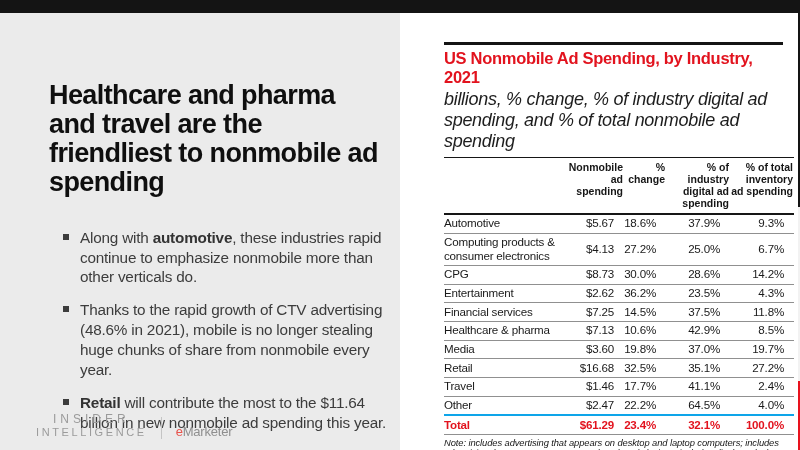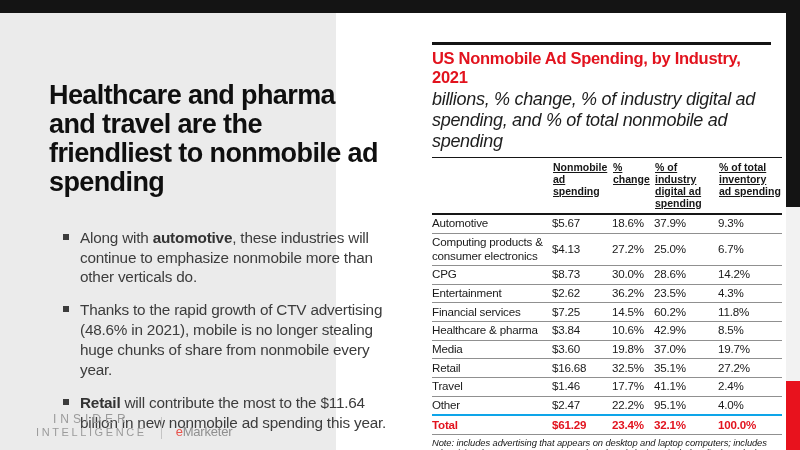--- a/index.html
+++ b/index.html
@@ -8,21 +8,21 @@
     width:800px; height:450px; position:relative; overflow:hidden;
     background:#ffffff; font-family:"Liberation Sans", sans-serif;
   }
   .top-bar { position:absolute; top:0; left:0; width:800px; height:13px; background:#141414; }
   .stripe-black { position:absolute; top:0; right:0; width:14px; height:207px; background:#141414; }
   .stripe-gray  { position:absolute; top:207px; right:0; width:14px; height:174px; background:#f2f2f2; }
   .stripe-red   { position:absolute; top:381px; right:0; width:14px; height:69px; background:#e8121d; }
 
   
   .left-panel {
-    position:absolute; top:13px; left:0; width:336px; height:437px;
+    position:absolute; top:13px; left:0; width:400px; height:437px;
     background:#ebebeb; padding:68px 18px 0 49px;
   }
   .headline {
     font-size:27px; font-weight:bold; color:#0f0f0f;
     line-height:1.08; letter-spacing:-0.6px; width:335px;
   }
   .bullets { list-style:none; margin:30px 0 0 14px; padding:0; width:330px; }
   .bullets li {
     position:relative; padding-left:17px; margin-bottom:13px;
     font-size:15.3px; line-height:1.3; color:#3c3c3c; letter-spacing:-0.2px;
@@ -36,35 +36,35 @@
   }
   .ii-logo { text-align:center; color:#9b9b9b; }
   .ii-top { font-size:12px; letter-spacing:4px; line-height:1.1; }
   .ii-bottom { font-size:11px; letter-spacing:2.6px; line-height:1.2; }
   .brand-divider { width:1px; height:22px; background:#c4c4c4; margin:0 14px; }
   .em-logo { font-size:13px; color:#8f8f8f; letter-spacing:-0.2px; }
   .em-logo .e-red { color:#e8534c; }
 
   
   .right-panel {
-    position:absolute; top:13px; left:400px; width:386px; height:437px;
+    position:absolute; top:13px; left:412px; width:386px; height:437px;
     background:#ffffff; padding:29px 15px 0 32px;
   }
   .rule-top { height:3px; background:#141414; }
   .chart-title { margin-top:4px; font-size:16.5px; font-weight:bold; color:#e2131e; letter-spacing:-0.3px; }
   .chart-subtitle { margin-top:2px; font-size:18px; font-style:italic; color:#1d1d1d; line-height:1.16; letter-spacing:-0.3px; }
 
   table.data { width:100%; border-collapse:collapse; margin-top:5px; table-layout:fixed; }
   table.data th {
-    font-size:10.5px; font-weight:bold; color:#161616; text-align:left;
+    font-size:10.5px; font-weight:bold; color:#161616; text-align:right;
     vertical-align:top; line-height:1.15; padding:3px 1px 4px;
-    border-top:1px solid #161616; border-bottom:2px solid #161616;text-decoration:underline;
+    border-top:1px solid #161616; border-bottom:2px solid #161616;
   }
   table.data td {
-    font-size:11.6px; color:#1a1a1a; text-align:left;
+    font-size:11.6px; color:#1a1a1a; text-align:right;
     padding:1.5px 10px 2.5px 0; border-bottom:1px solid #909090; line-height:1.18;
     letter-spacing:-0.2px;
   }
   table.data td:first-child { text-align:left; padding-right:2px; }
   table.data tr.total-row td {
     color:#e2131e; font-weight:bold;
     border-top:2px solid #0ea5e9; border-bottom:1px solid #909090;
   }
   .note { margin-top:3px; font-size:9.4px; font-style:italic; color:#161616; line-height:1.1; letter-spacing:-0.1px; }
 </style>
@@ -73,21 +73,21 @@
 
 <div class="top-bar"></div>
 <div class="stripe-black"></div>
 <div class="stripe-gray"></div>
 <div class="stripe-red"></div>
 
 <div class="left-panel">
   <div class="headline">Healthcare and pharma and travel are the friendliest to nonmobile ad spending</div>
   <ul class="bullets">
     <li>
-      <span class="sq"></span><span>Along with </span><span class="b">automotive</span><span>, these industries will continue to emphasize nonmobile more than other verticals do.</span>
+      <span class="sq"></span><span>Along with </span><span class="b">automotive</span><span>, these industries rapid continue to emphasize nonmobile more than other verticals do.</span>
     </li>
     <li>
       <span class="sq"></span><span>Thanks to the rapid growth of CTV advertising (48.6% in 2021), mobile is no longer stealing huge chunks of share from nonmobile every year.</span><span class="b"></span><span></span>
     </li>
     <li>
       <span class="sq"></span><span></span><span class="b">Retail</span><span> will contribute the most to the $11.64 billion in new nonmobile ad spending this year.</span>
     </li>
   </ul>
   <div class="brand-row">
     <div class="ii-logo">
@@ -147,26 +147,26 @@
           <td>Entertainment</td>
           <td>$2.62</td>
           <td>36.2%</td>
           <td>23.5%</td>
           <td>4.3%</td>
         </tr>
         <tr>
           <td>Financial services</td>
           <td>$7.25</td>
           <td>14.5%</td>
-          <td>60.2%</td>
+          <td>37.5%</td>
           <td>11.8%</td>
         </tr>
         <tr>
           <td>Healthcare &amp; pharma</td>
-          <td>$3.84</td>
+          <td>$7.13</td>
           <td>10.6%</td>
           <td>42.9%</td>
           <td>8.5%</td>
         </tr>
         <tr>
           <td>Media</td>
           <td>$3.60</td>
           <td>19.8%</td>
           <td>37.0%</td>
           <td>19.7%</td>
@@ -182,21 +182,21 @@
           <td>Travel</td>
           <td>$1.46</td>
           <td>17.7%</td>
           <td>41.1%</td>
           <td>2.4%</td>
         </tr>
         <tr>
           <td>Other</td>
           <td>$2.47</td>
           <td>22.2%</td>
-          <td>95.1%</td>
+          <td>64.5%</td>
           <td>4.0%</td>
         </tr>
         <tr class="total-row">
           <td>Total</td>
           <td>$61.29</td>
           <td>23.4%</td>
           <td>32.1%</td>
           <td>100.0%</td>
         </tr>
       </tbody>

